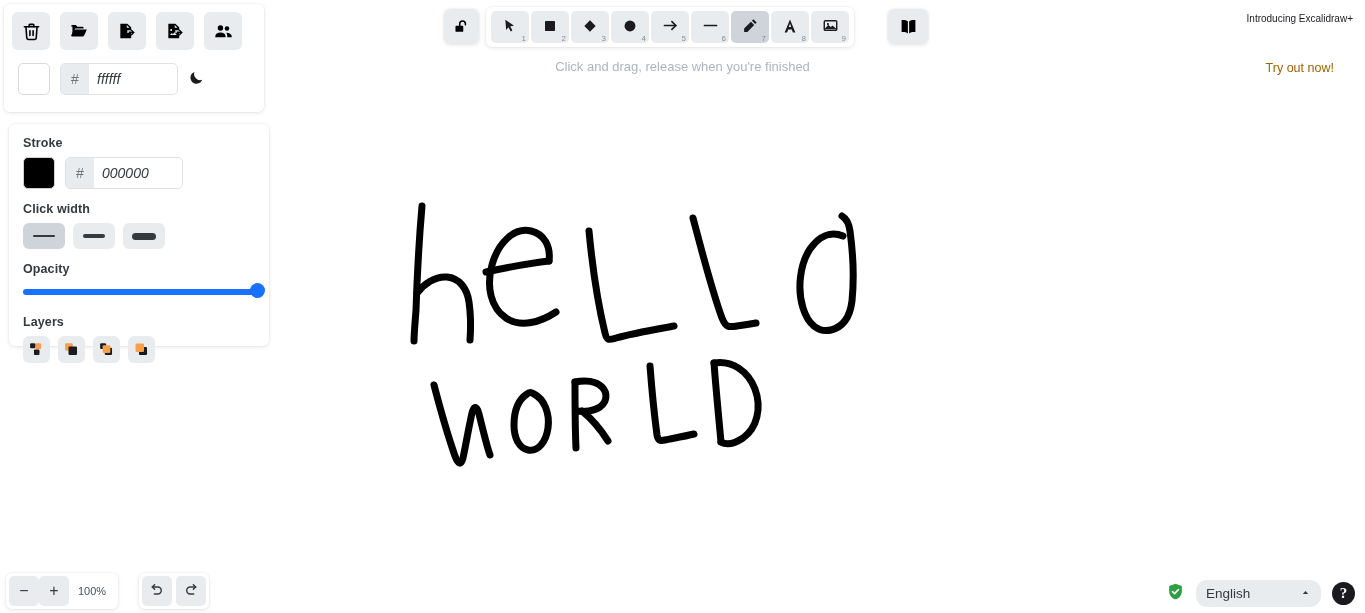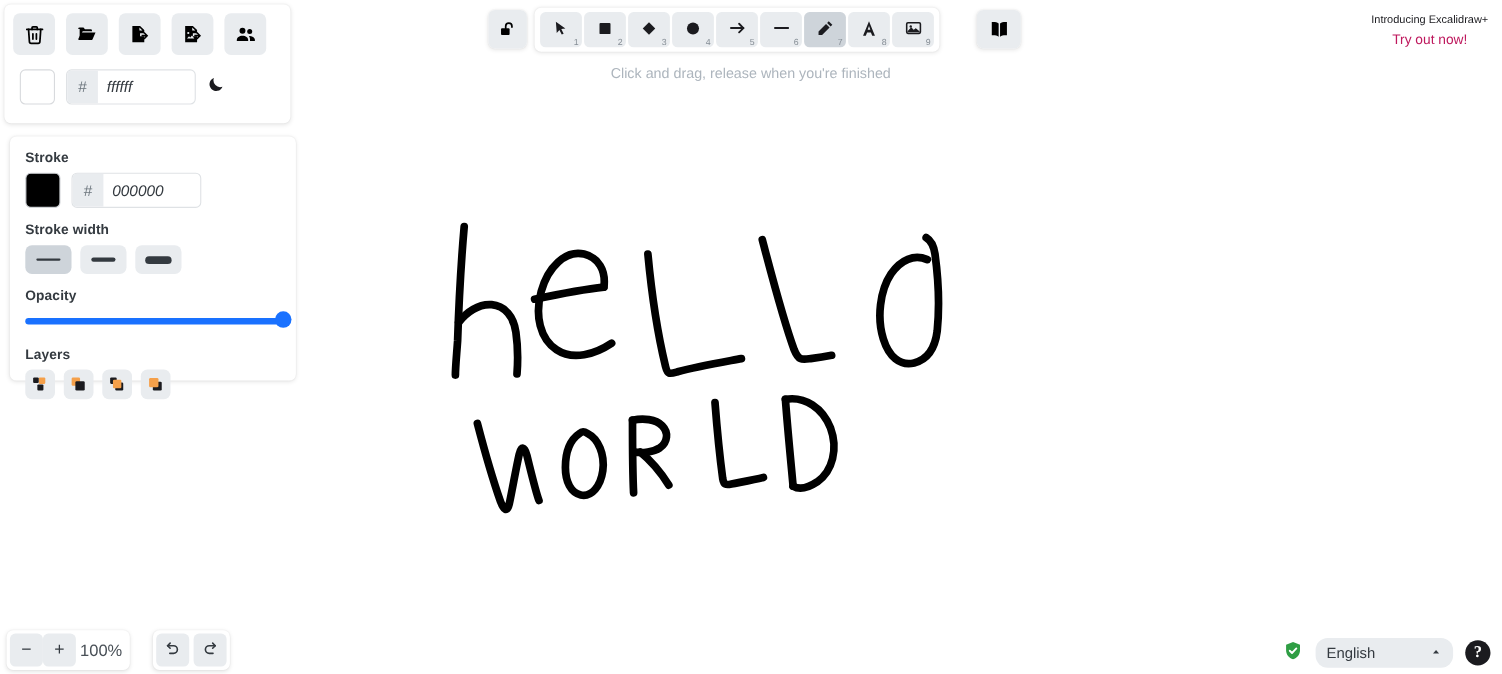--- a/index.html
+++ b/index.html
@@ -118,36 +118,36 @@
     text-align: center; font-size: 13px; color: #adb5bd;
     pointer-events: none;
   }
 
   
   #promo {
     position: absolute; right: 12px; top: 12px;
     text-align: center; line-height: 1.45;
   }
   #promo .p1 { font-size: 10px; color: #1b1b1f; display: block; }
-  #promo .p2 { font-size: 12.5px; color: #be185d; display: block; cursor: pointer; }
+  #promo .p2 { font-size: 12.5px; color: #a16207; display: block; cursor: pointer; margin-top: 32px; }
 
   
   #canvas-draw { position: absolute; left: 0; top: 0; width: 1365px; height: 613px; pointer-events: none; }
 
   
   #zoom-island { left: 6px; bottom: 4px; height: 36px; padding: 3px; display: flex; align-items: center; }
   .zbtn {
     width: 30px; height: 30px; background: #e9ecef;
     border: none; border-radius: 5px; cursor: pointer;
     display: flex; align-items: center; justify-content: center;
     color: #343a40; font-size: 16px;
   }
   #zoom-level {
     min-width: 46px; text-align: center;
-    font-size: 15px; color: #495057; cursor: pointer;
+    font-size: 11px; color: #495057; cursor: pointer;
   }
   #undo-island { left: 139px; bottom: 4px; height: 36px; padding: 3px; display: flex; gap: 4px; align-items: center; }
 
   
   #br { position: absolute; right: 10px; bottom: 6px; display: flex; align-items: center; gap: 11px; }
   .lang-select {
     display: flex; align-items: center; justify-content: space-between;
     width: 125px; height: 27px; padding: 0 10px;
     background: #e9ecef; border-radius: 11px; cursor: pointer;
     font-size: 13.5px; color: #343a40;
@@ -238,21 +238,21 @@
 
     <div class="sec-label">Stroke</div>
     <div class="stroke-row">
       <div class="stroke-swatch"></div>
       <div class="hexwrap">
         <span class="hash">#</span>
         <input class="hexinput" type="text" value="000000" style="">
       </div>
     </div>
 
-    <div class="sec-label">Stroke width</div>
+    <div class="sec-label">Click width</div>
     <div class="sw-row">
       <button class="btn sw-btn sel">
         <span class="sw-line sw1"></span>
       </button>
       <button class="btn sw-btn">
         <span class="sw-line sw2"></span>
       </button>
       <button class="btn sw-btn">
         <span class="sw-line sw3"></span>
       </button>

